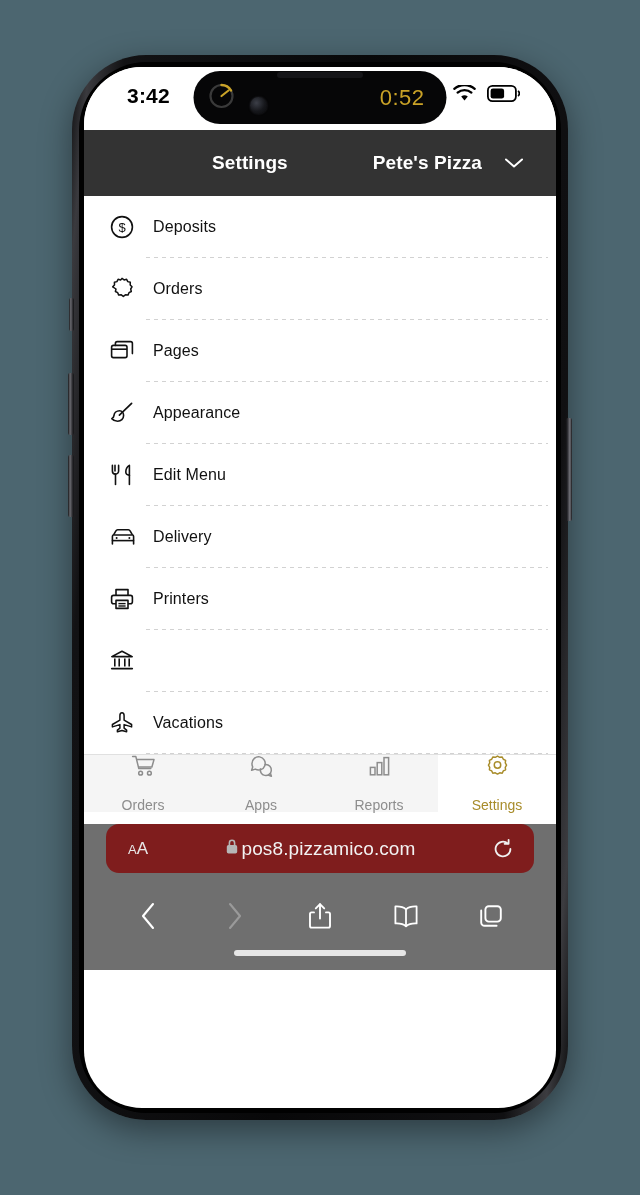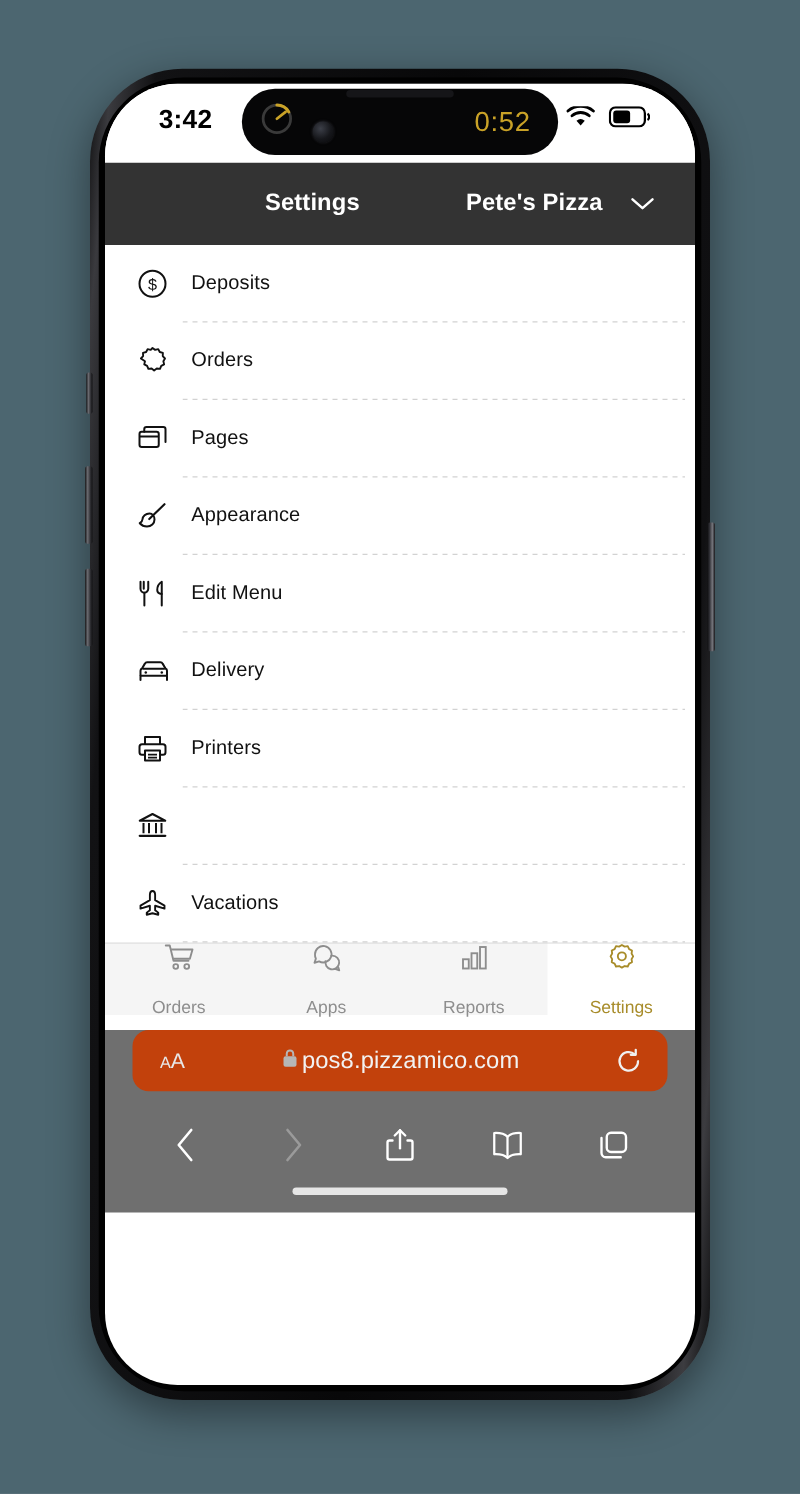--- a/index.html
+++ b/index.html
@@ -79,21 +79,21 @@
   
   .tabbar{ display:flex; height:58px; background:#f5f5f5; border-top:1px solid #e0e0e0; }
   .tab{ flex:1; display:flex; flex-direction:column; align-items:center; justify-content:center;
         gap:19px; color:#8d8d8d; }
   .tab .tab-label{ font-size:14px; }
   .tab.active{ background:#ffffff; color:#a88c2a; }
   .tab svg{ display:block; }
 
   
   .safari{ background:#6f6f6f; height:146px; position:relative; }
-  .url-wrap{ margin:12px 22px 0 22px; height:49px; background:#c2410c; border-radius:13px;
+  .url-wrap{ margin:12px 22px 0 22px; height:49px; background:#7f1d1d; border-radius:13px;
              display:flex; align-items:center; position:relative; }
   .url-aa{ position:absolute; left:22px; color:#e8e8e8; font-size:17px; font-weight:500; }
   .url-aa .small{ font-size:13px; }
   .url-center{ flex:1; display:flex; align-items:center; justify-content:center; gap:3px; }
   .url-text{ color:#f2f2f2; font-size:19px; letter-spacing:.1px; }
   .url-reload{ position:absolute; right:20px; display:flex; align-items:center; }
   .toolbar{ position:absolute; left:0; right:0; top:66px; height:52px;
             display:flex; align-items:center; justify-content:space-around; padding:0 22px; }
   .toolbar .ti{ display:flex; align-items:center; justify-content:center; width:46px; height:46px; }
   .home-ind{ position:absolute; left:50%; transform:translateX(-50%); bottom:14px;

